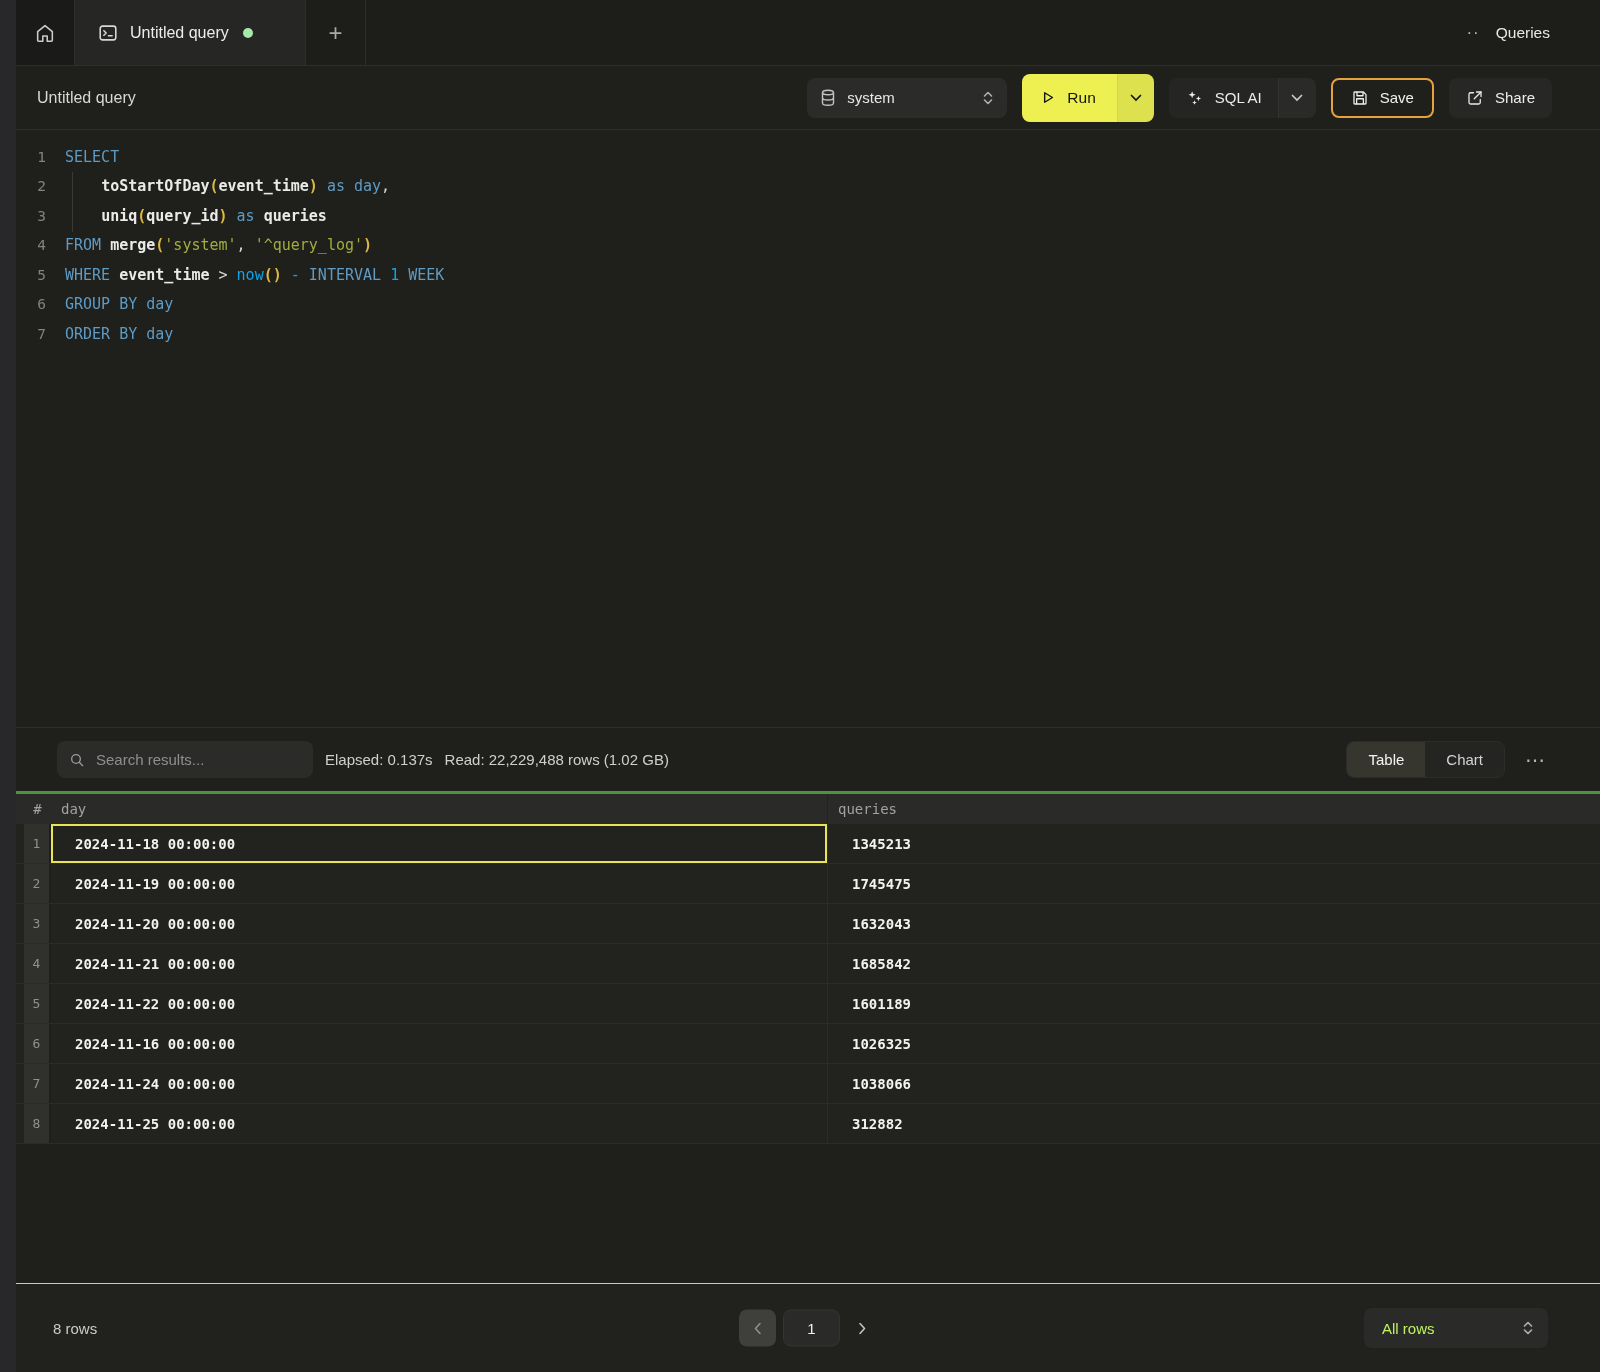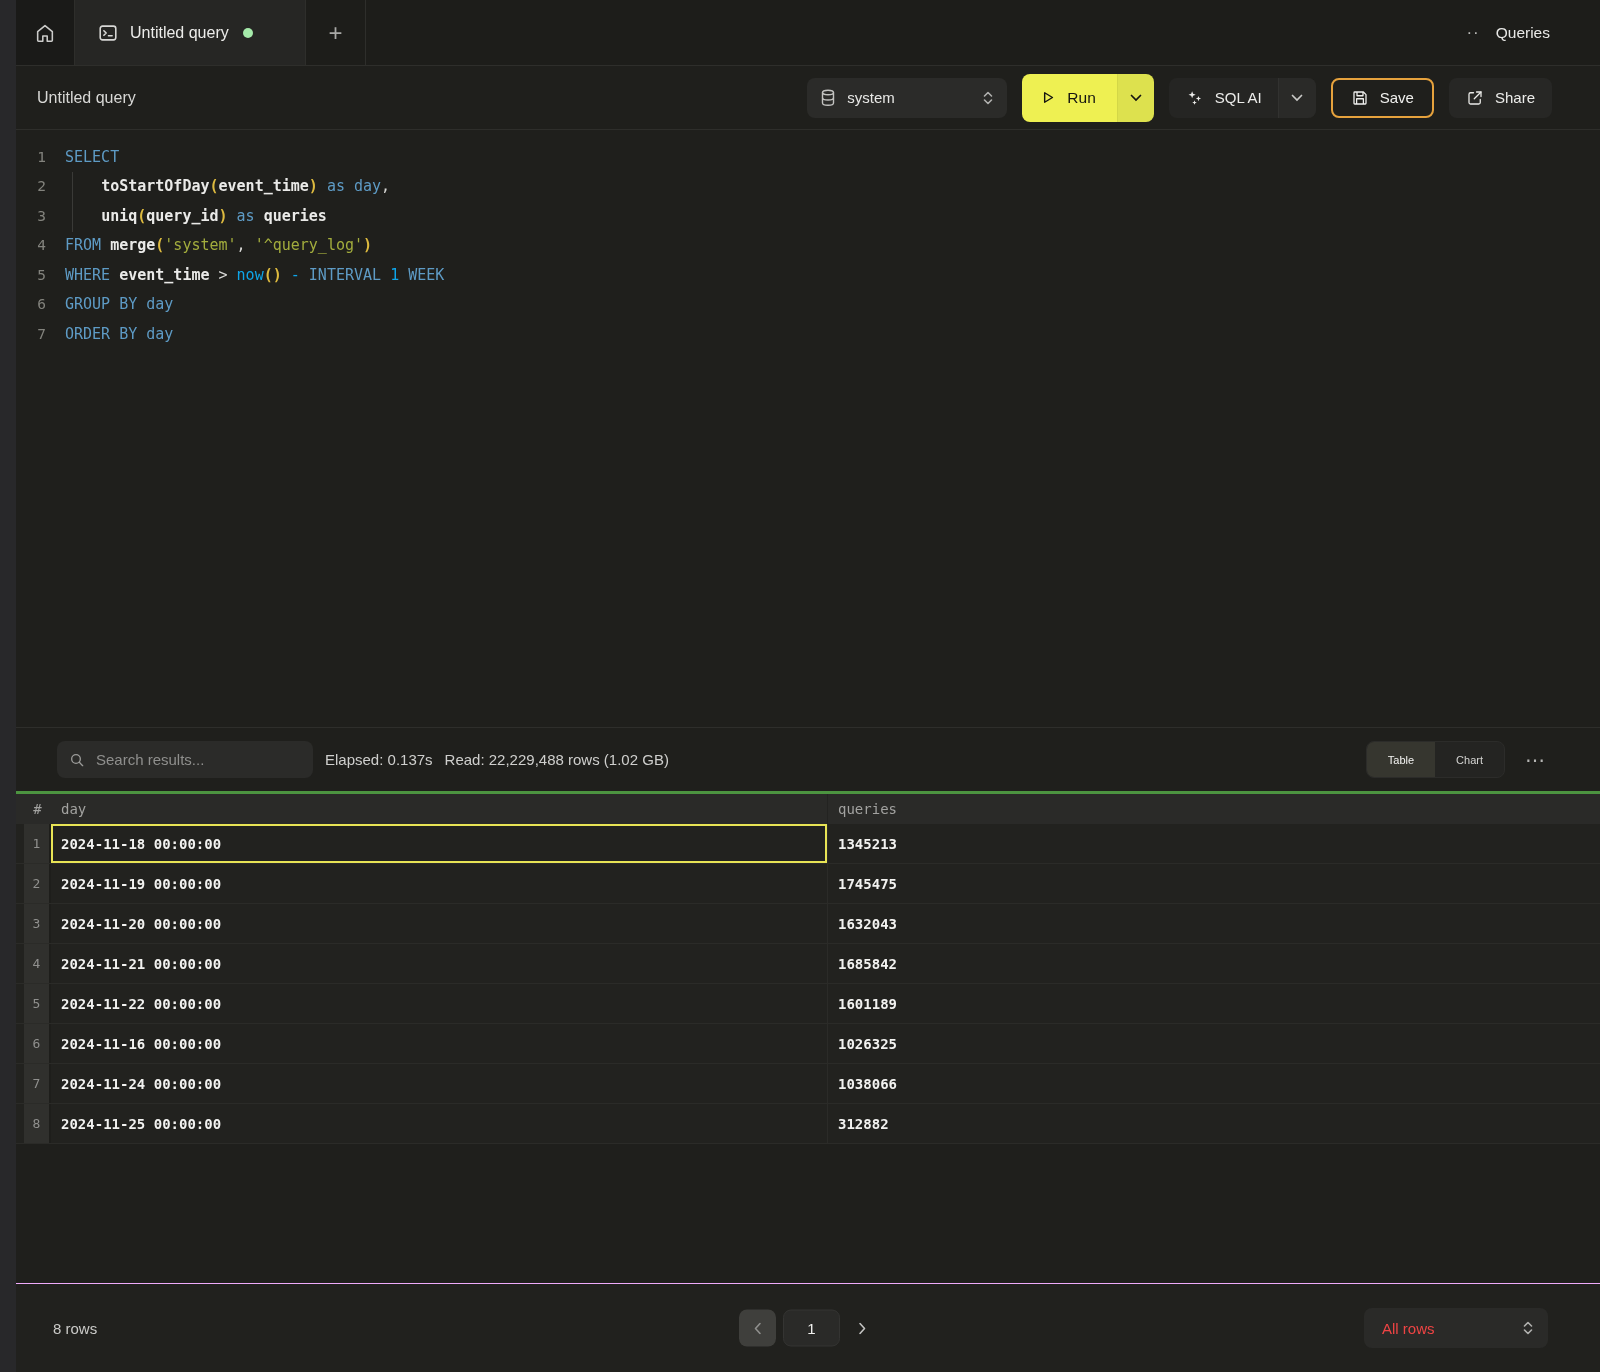--- a/index.html
+++ b/index.html
@@ -66,48 +66,48 @@
   .tok.ind::before{content:"";position:absolute;left:7px;top:-5px;height:30px;width:1px;background:#3a3a37;}
 
   
   .results-toolbar{height:64px;flex:none;border-top:1px solid #2e2e2b;display:flex;align-items:center;padding:0 55px 0 41px;background:#1f1f1c;}
   .searchbox{width:256px;height:37px;background:#2b2b29;border-radius:8px;display:flex;align-items:center;padding:0 12px;color:#8f8f8d;flex:none;}
   .searchbox .ic{margin-right:9px;color:#9b9b99;}
   .searchbox input{background:transparent;border:none;outline:none;color:#d8d8d6;font-size:15px;font-family:"Liberation Sans",sans-serif;width:100%;}
   .searchbox input::placeholder{color:#8f8f8d;}
   .stat{font-size:15px;color:#cfcfcd;margin-left:12px;white-space:nowrap;}
   .segment{margin-left:auto;height:37px;background:#242422;border-radius:8px;display:flex;overflow:hidden;border:1px solid #2c2c2a;}
-  .seg{padding:10px 21px;display:flex;align-items:center;font-size:11px;color:#d4d4d2;cursor:pointer;}
+  .seg{padding:10px 21px;display:flex;align-items:center;font-size:15px;color:#d4d4d2;cursor:pointer;}
   .seg.active{background:#36362f;color:#f4f4f2;}
   .more{margin-left:20px;color:#b5b5b3;font-size:20px;cursor:pointer;line-height:1;}
 
   
   .green-divider{height:3px;flex:none;background:var(--accent-green);}
   .grid-cols{display:grid;grid-template-columns:8px 27px 776px 1fr;}
   .thead{height:30px;flex:none;background:#2a2a28;font-family:"DejaVu Sans Mono",monospace;font-size:14px;color:#a2a2a0;align-items:center;}
   .th{padding-left:10px;}
   .thnum{padding:0;text-align:center;}
   .thq{border-left:1px solid #232321;height:100%;display:flex;align-items:center;}
   .tbody{flex:none;}
   .trow{height:40px;font-family:"DejaVu Sans Mono",monospace;background:#22221f;border-bottom:1px solid #2b2b28;}
   .tnum{grid-column:2;background:#30302d;color:#90908e;font-size:13px;display:flex;align-items:center;justify-content:center;border-right:2px solid #1e1e1b;}
-  .tcell{display:flex;align-items:center;padding-left:10px;color:#f2f2f0;font-size:14px;font-weight:bold;cursor:default;}
+  .tcell{display:flex;align-items:center;padding-left:24px;color:#f2f2f0;font-size:14px;font-weight:bold;cursor:default;}
   .tq{border-left:1px solid #2b2b28;}
   .trow.sel .tday{box-shadow:inset 0 0 0 2px var(--selection-yellow);}
   .filler{flex:1;background:#1f1f1c;}
 
   
   .footerbar{height:89px;flex:none;border-top:1px solid #f0abfc;background:#21211e;display:flex;align-items:center;padding:0 52px 0 37px;position:relative;}
   .rowcount{font-size:15px;color:#cbcbc9;}
   .pager{position:absolute;left:50%;top:50%;transform:translate(-50%,-50%);display:flex;align-items:center;gap:7px;}
   .pg{height:37px;border-radius:8px;display:flex;align-items:center;justify-content:center;font-size:15px;cursor:pointer;}
   .pg.prev{width:37px;background:#3f3f3c;color:#8f8f8d;}
   .pg.cur{width:57px;background:#2a2a28;color:#f0f0ee;border:1px solid #343432;}
   .pg.next{width:30px;color:#c2c2c0;}
-  .pagesize{margin-left:auto;width:184px;background:#2a2a28;padding:0 14px 0 18px;color:#ef4444;justify-content:space-between;}
+  .pagesize{margin-left:auto;width:184px;background:#2a2a28;padding:0 14px 0 18px;color:#bef264;justify-content:space-between;}
   .pagesize .updown{margin-left:auto;color:#b0b0ae;}
 </style>
 </head>
 <body>
 
 <div class="app">
   <div class="rail"></div>
   <div class="main">
 
     <div class="tabbar">

